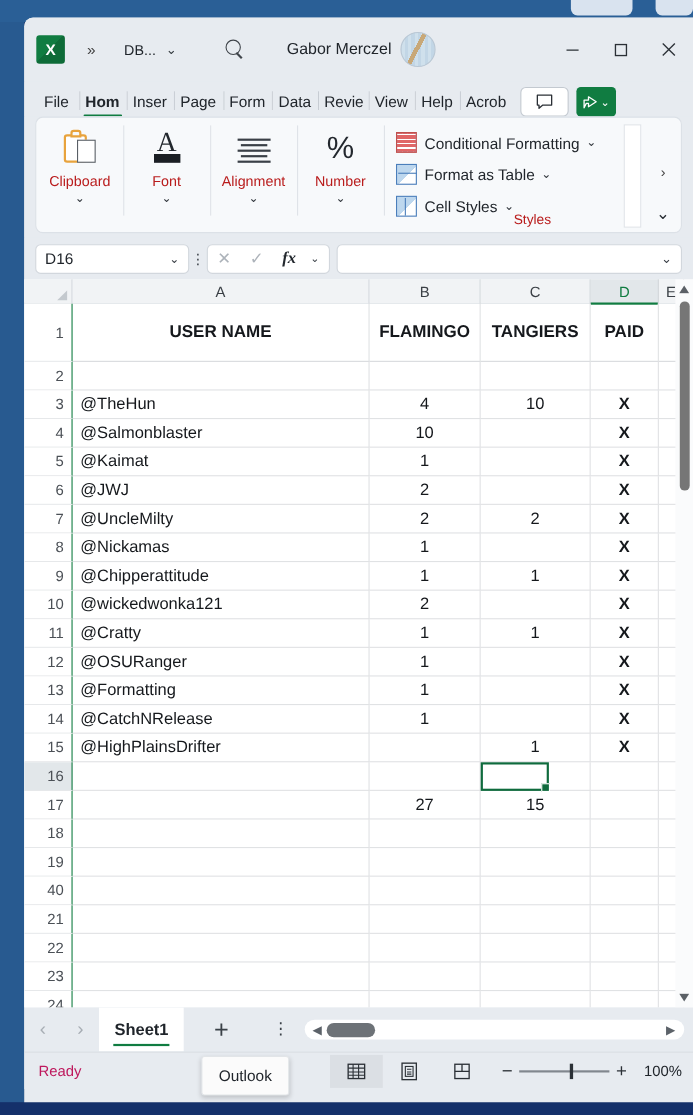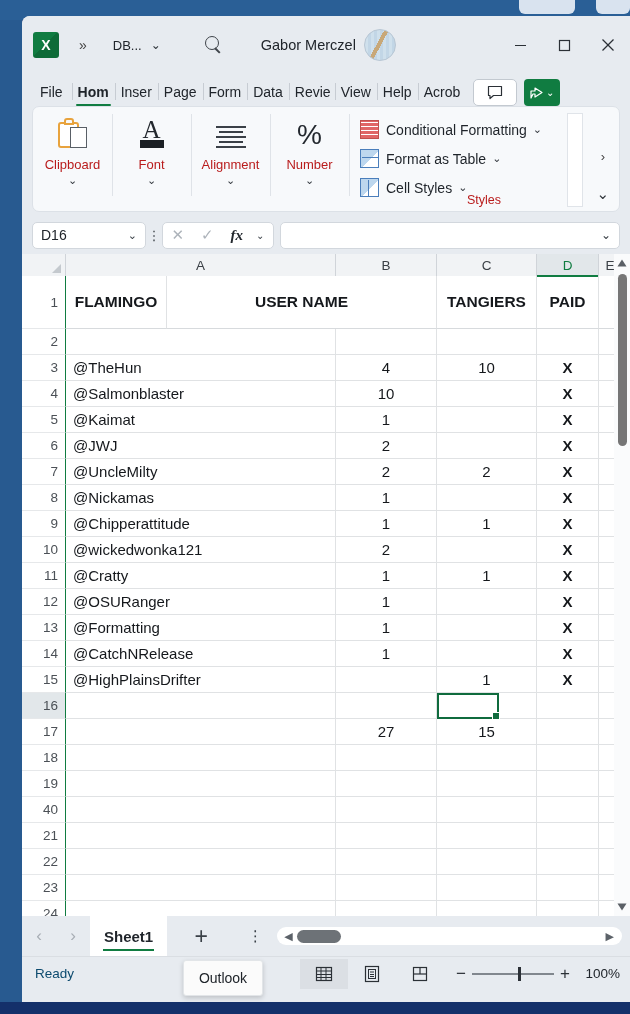--- a/index.html
+++ b/index.html
@@ -149,21 +149,21 @@
   .ico-cs { background:linear-gradient(135deg,#bdd7ee 0%,#bdd7ee 55%,#fff 55%); border:1.5px solid #4a7ebb; }
   .ico-cs::after{ content:""; position:absolute; left:7px; top:1px; width:1.3px; height:16px; background:#4a7ebb; }
 
   .rb-scroll { position:absolute; right:36px; top:6px; width:16px; height:94px; background:#fff; border:1px solid #e0e4e9; }
   .rb-more { position:absolute; right:14px; top:42px; font-size:13px; color:#444; cursor:pointer; }
   .rb-collapse { position:absolute; right:10px; bottom:8px; font-size:15px; color:#2b3036; cursor:pointer; }
 
   
   .fbar { height:38px; background:#e7ebf0; display:flex; align-items:center; padding:0 10px; }
   .namebox {
-    width:114px; height:27px; background:#fff; border:1px solid #d2d7dd; border-radius:5px;
+    width:140px; height:27px; background:#fff; border:1px solid #d2d7dd; border-radius:5px;
     display:flex; align-items:center; padding:0 8px; font-size:14px; color:#20252b; cursor:text;
   }
   .namebox .nb-car { margin-left:auto; font-size:11px; color:#3a4047; }
   .fb-dots { width:16px; text-align:center; font-size:13px; color:#3a4047; line-height:9px; cursor:pointer; }
   .fb-icons { width:112px; height:27px; background:#fff; border:1px solid #d2d7dd; border-radius:5px;
      display:flex; align-items:center; justify-content:space-around; }
   .fb-x { font-size:15px; color:#adb3ba; cursor:pointer; }
   .fb-ck { font-size:15px; color:#adb3ba; cursor:pointer; }
   .fb-fx { font-size:15px; font-style:italic; font-family:"Liberation Serif",serif; font-weight:bold; color:#23282e; cursor:pointer; }
   .fb-fxc { font-size:10px; color:#3a4047; margin-left:-4px; }
@@ -237,21 +237,21 @@
   .sheet-tab::after{ content:""; position:absolute; left:13px; right:13px; bottom:5px; height:2.5px; background:#107c41; }
   .addsheet { width:68px; height:40px; display:flex; align-items:center; justify-content:center; font-size:23px; color:#3a4047; font-weight:300; cursor:pointer; }
   .tabmenu { width:40px; height:40px; display:flex; align-items:center; justify-content:center; font-size:15px; color:#3a4047; line-height:4px; cursor:pointer; }
   .hsb { position:relative; margin-left:2px; margin-right:8px; flex:1; height:18px; background:#fff; border-radius:9px; display:flex; align-items:center; }
   .hsb-l { margin-left:7px; font-size:11px; color:#5c6269; cursor:pointer; }
   .hsb-r { margin-left:auto; margin-right:8px; font-size:11px; color:#5c6269; cursor:pointer; }
   .hsb-thumb { position:absolute; left:20px; width:44px; height:13px; background:#6d7277; border-radius:7px; cursor:pointer; }
 
   
   .statusbar { position:relative; height:34px; background:#e7ebf0; display:flex; align-items:center; border-top:1px solid #dadee3; }
-  .st-ready { margin-left:13px; font-size:13.5px; color:#0c4a6e; }
+  .st-ready { margin-left:13px; font-size:13.5px; color:#be185d; }
   .views { margin-left:auto; display:flex; align-items:center; }
   .vbtn { width:48px; height:30px; display:flex; align-items:center; justify-content:center; cursor:pointer; }
   .vbtn.active { background:#dbdfe4; }
   .zoom { display:flex; align-items:center; margin-left:6px; margin-right:10px; }
   .zsign { width:22px; text-align:center; font-size:17px; color:#2b3036; cursor:pointer; }
   .ztrack { position:relative; width:82px; height:14px; display:flex; align-items:center; cursor:pointer; }
   .ztrack::before{ content:""; position:absolute; left:0; right:0; top:6.5px; height:1.5px; background:#81878e; }
   .zthumb { position:absolute; left:46px; width:3px; height:14px; background:#2b3036; }
   .zpct { width:44px; text-align:right; font-size:13.5px; color:#20252b; }
 
@@ -427,22 +427,22 @@
         <div class="ch" style="width:100px;flex:0 0 100px;">C</div>
         <div class="ch sel" style="width:62px;flex:0 0 62px;">D</div>
         <div class="ch" style="width:23px;flex:0 0 23px;">E</div>
         <div class="ch" style="width:8px;flex:0 0 8px;border-right:none;"></div>
       </div>
 
       <div class="gridbody">
 
         <div class="grow r1">
           <div class="rh">1</div>
+          <div class="cell a hdrcell">USER NAME</div>
           <div class="cell b hdrcell">FLAMINGO</div>
-          <div class="cell a hdrcell">USER NAME</div>
           <div class="cell c hdrcell">TANGIERS</div>
           <div class="cell d hdrcell">PAID</div>
           <div class="cell e"></div>
           <div class="cell f"></div>
         </div>
 
         <div class="grow">
           <div class="rh">2</div>
           <div class="cell a"></div>
           <div class="cell b"></div>

